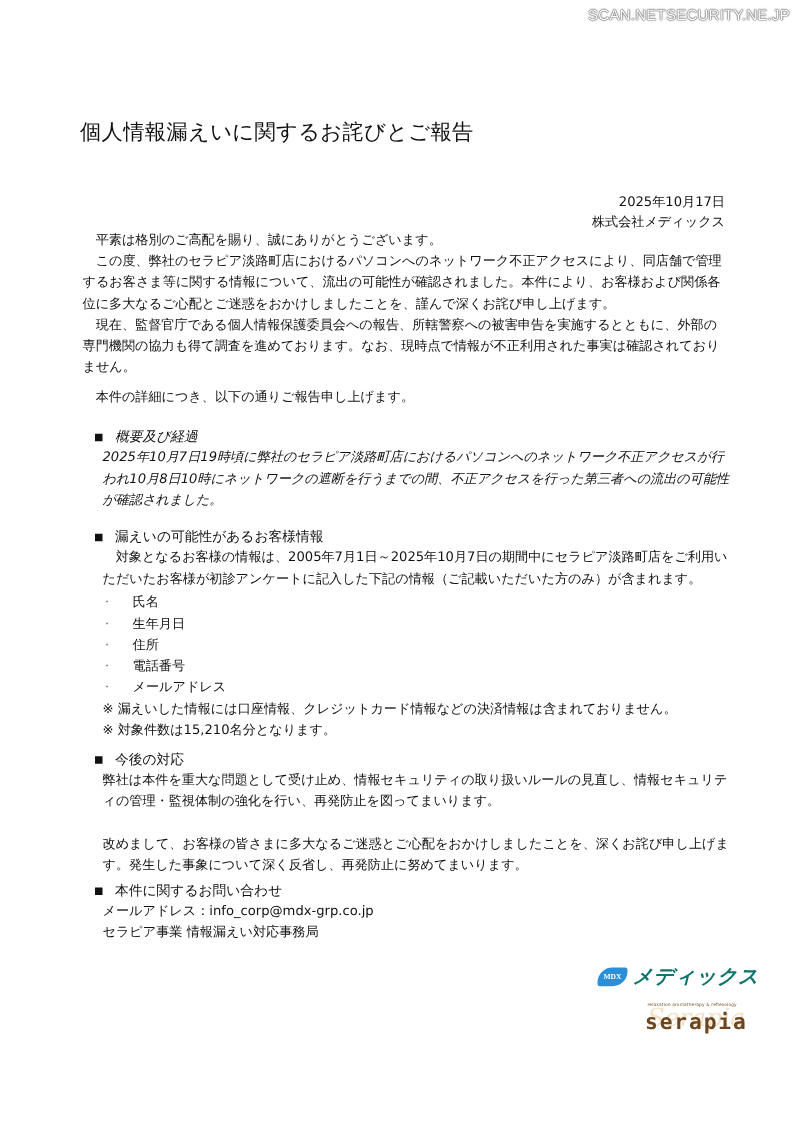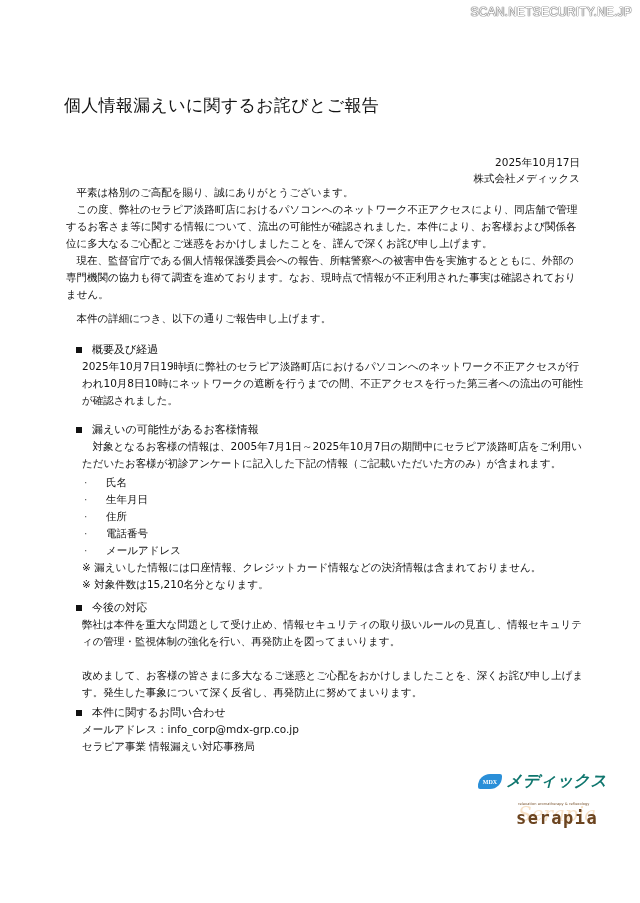--- a/index.html
+++ b/index.html
@@ -202,21 +202,21 @@
   </div>
 
   <div class="intro text">
     <p>平素は格別のご高配を賜り、誠にありがとうございます。</p>
     <p>この度、弊社のセラピア淡路町店におけるパソコンへのネットワーク不正アクセスにより、同店舗で管理するお客さま等に関する情報について、流出の可能性が確認されました。本件により、お客様および関係各位に多大なるご心配とご迷惑をおかけしましたことを、謹んで深くお詫び申し上げます。</p>
     <p>現在、監督官庁である個人情報保護委員会への報告、所轄警察への被害申告を実施するとともに、外部の専門機関の協力も得て調査を進めております。なお、現時点で情報が不正利用された事実は確認されておりません。</p>
   </div>
 
   <div class="lead text">本件の詳細につき、以下の通りご報告申し上げます。</div>
 
-  <div class="section text" style="top:325px;">
+  <div class="section text" style="top:325px;font-style:italic;">
     <div class="heading">
       <span class="sq"></span>
       <span>概要及び経過</span>
     </div>
     <div class="body">
       <p>2025年10月7日19時頃に弊社のセラピア淡路町店におけるパソコンへのネットワーク不正アクセスが行われ10月8日10時にネットワークの遮断を行うまでの間、不正アクセスを行った第三者への流出の可能性が確認されました。</p>
     </div>
   </div>
 
   <div class="section text" style="top:405px;">

